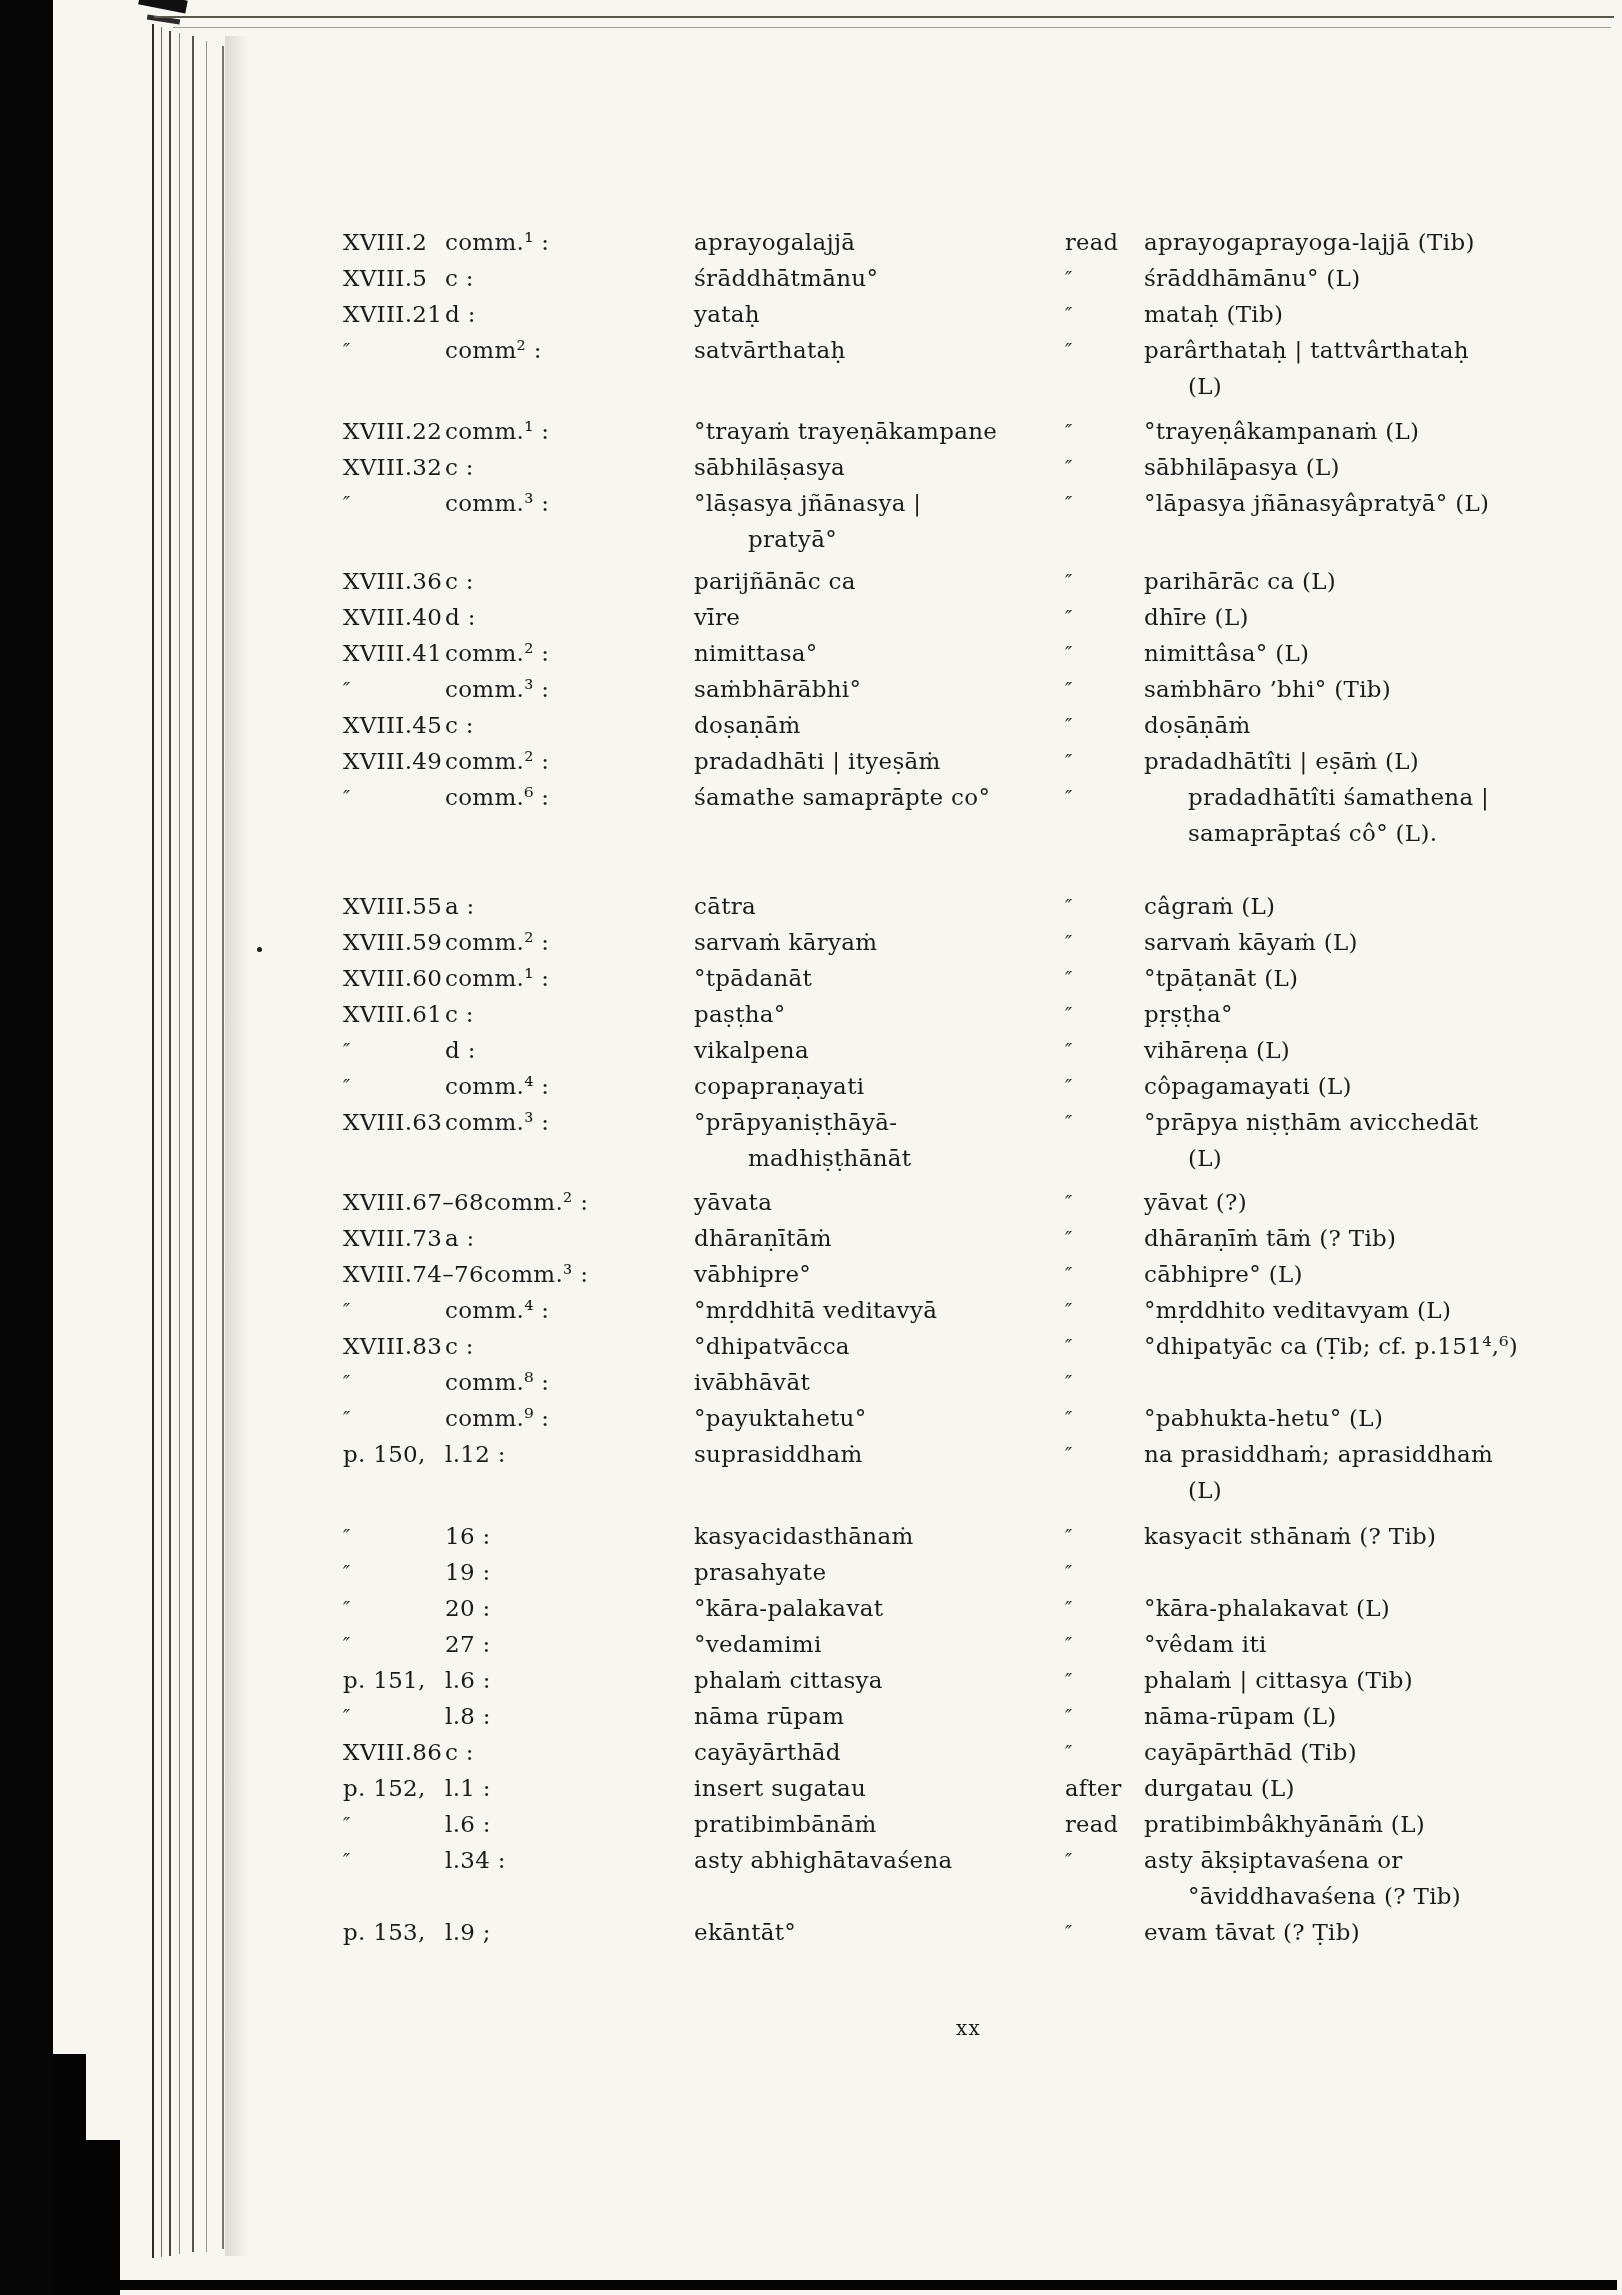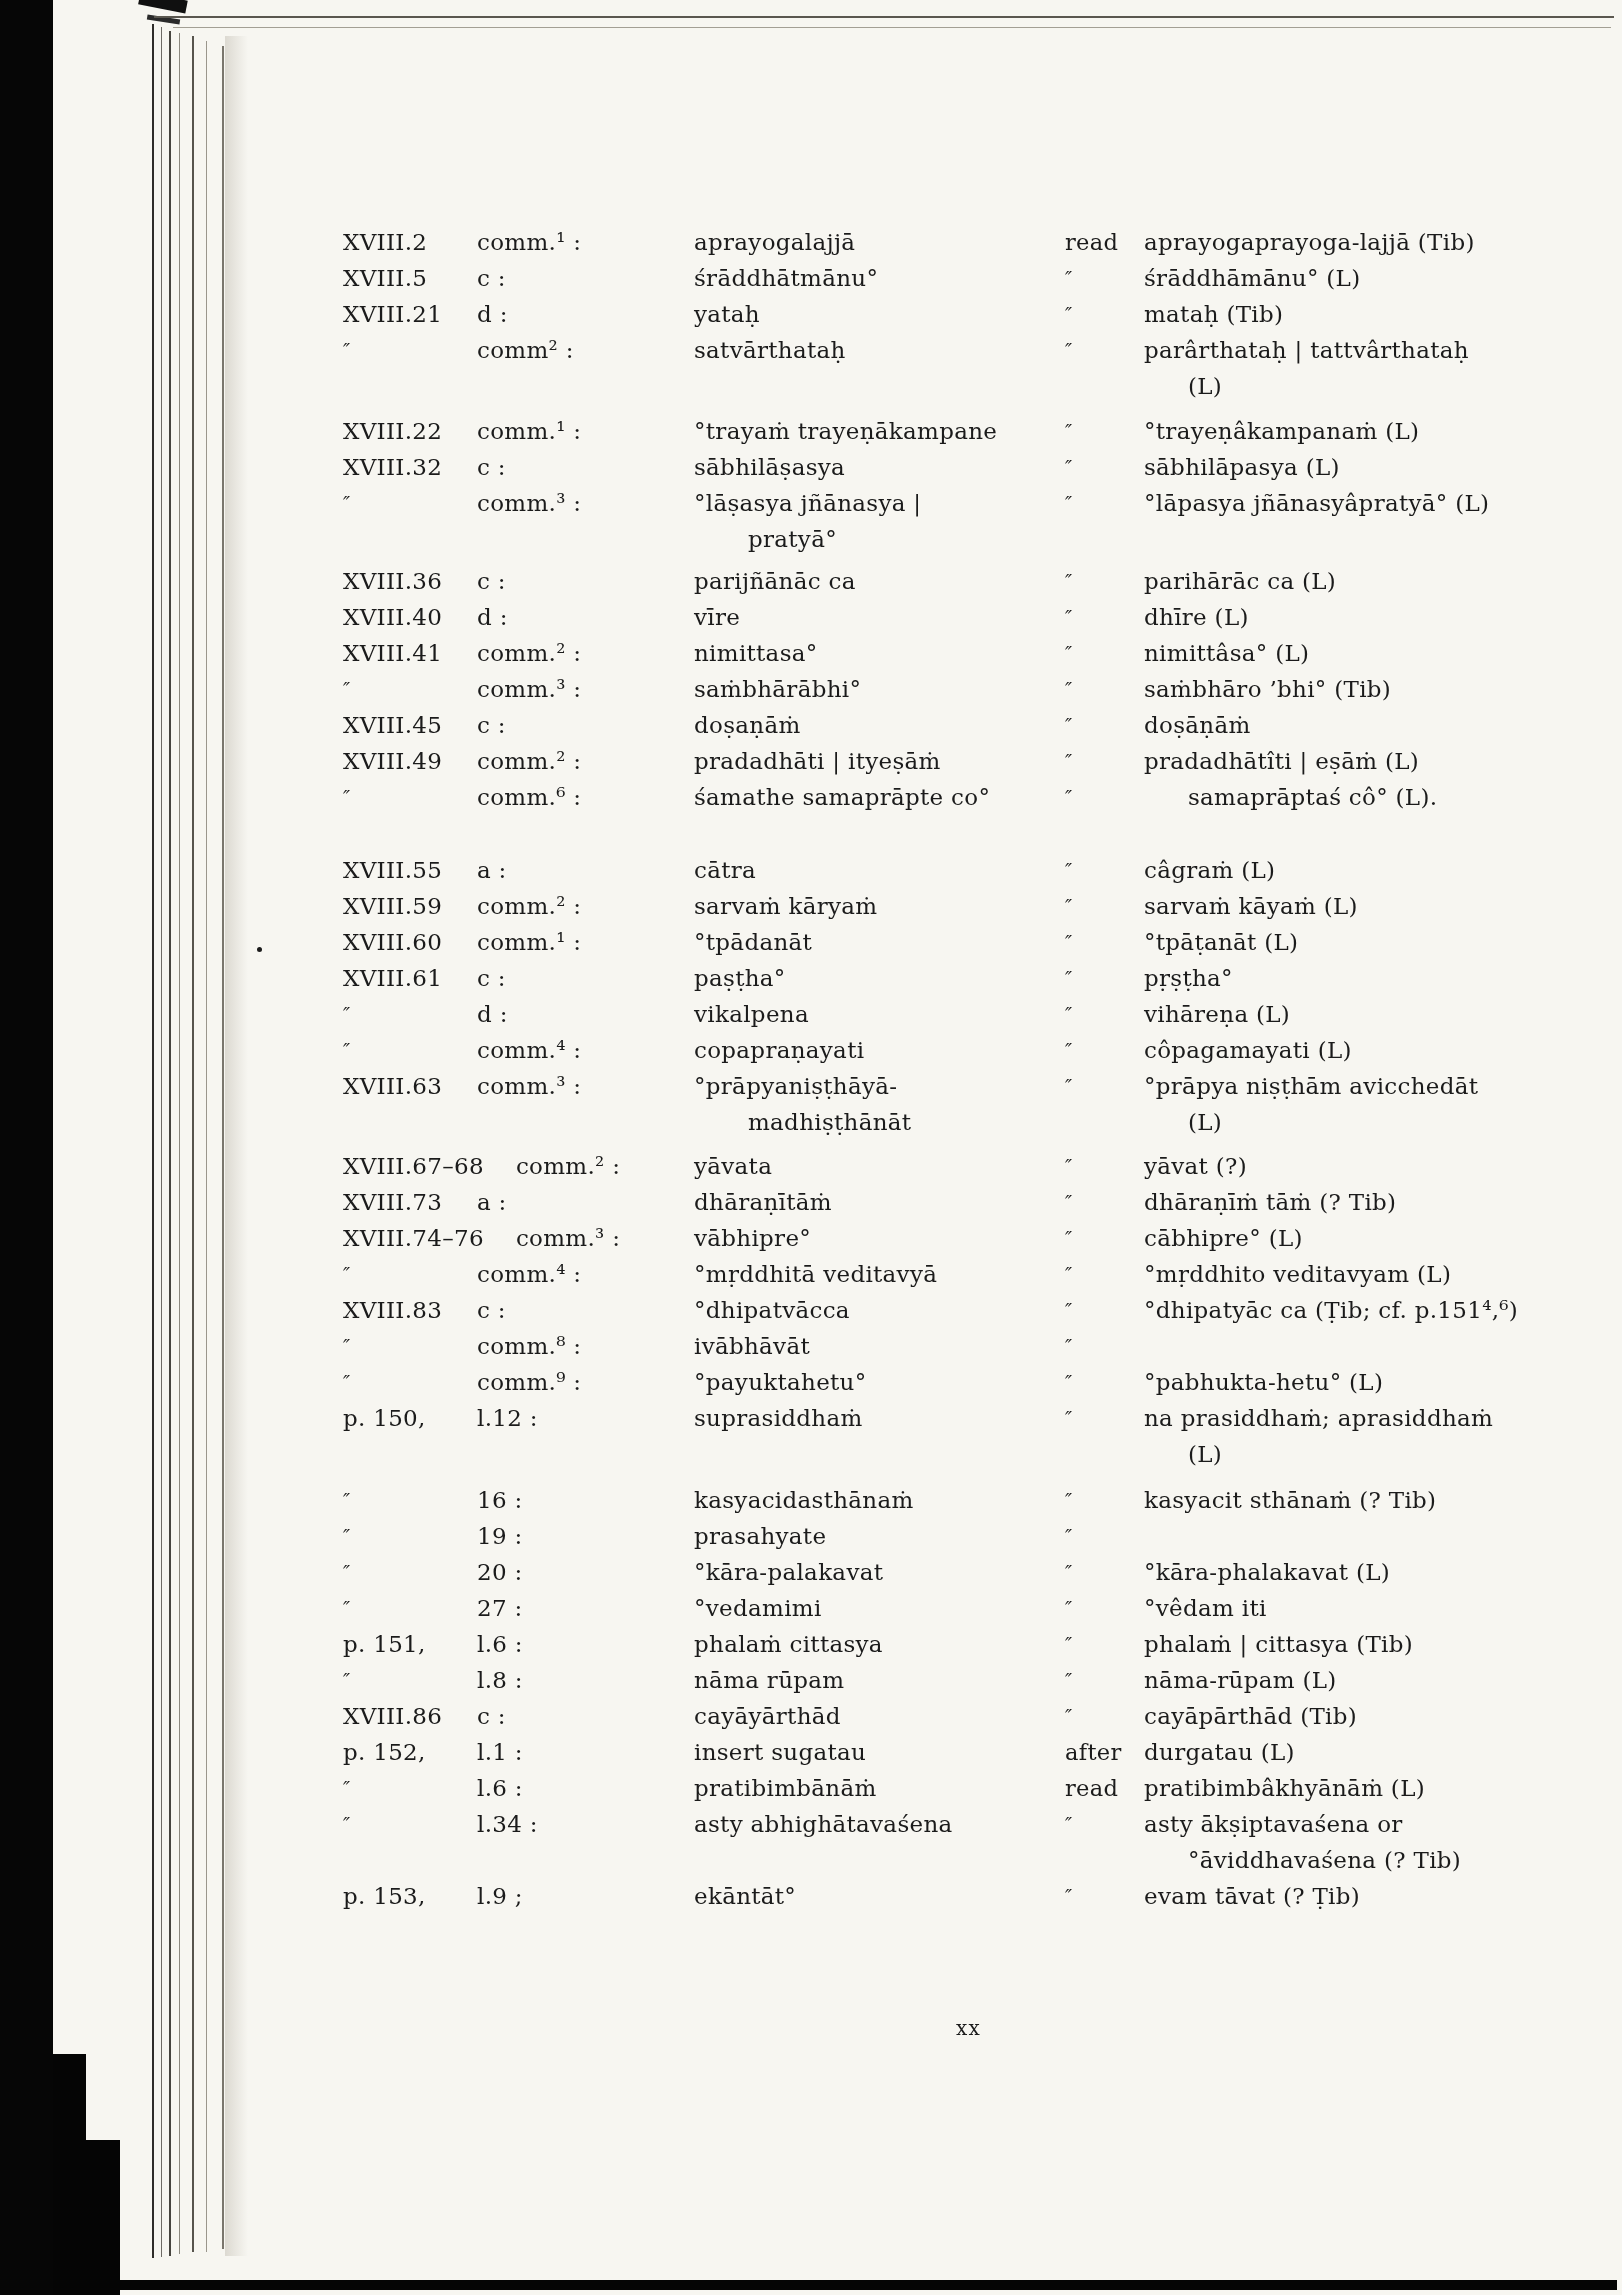--- a/index.html
+++ b/index.html
@@ -37,21 +37,21 @@
   
   .errata-table {
     position: absolute;
     left: 343px; top: 224px;
     width: 1251px;
     font-size: 23px;
     letter-spacing: 0.3px;
   }
   .row  { display: flex; align-items: flex-start; }
   .line { line-height: 36px; min-height: 36px; }
-  .ref  { width: 351px; flex: 0 0 auto; display: flex; gap: 32px; }
+  .ref  { width: 351px; flex: 0 0 auto; display: flex; }
   .ref1 { min-width: 102px; line-height: 36px; }
   .ref2 { line-height: 36px; }
   .orig { width: 371px; flex: 0 0 auto; padding-right: 4.5px; }
   .marker { width: 79px; flex: 0 0 auto; line-height: 36px; font-size: 22.6px; }
   .corr { flex: 1 1 auto; }
   .cont { padding-left: 44px; }
   .orig .cont { padding-left: 54px; }
   .it   { }
   .ditto { font-style: italic; font-size: 19px; }
 
@@ -263,20 +263,21 @@
         <div class="row">
           <div class="ref">
             <div class="ref1 ditto"><span>″</span></div>
             <div class="ref2"><span>comm.⁶ :</span></div>
           </div>
           <div class="orig">
             <div class="line"><span>śamathe samaprāpte co°</span></div>
           </div>
           <div class="marker ditto"><span>″</span></div>
           <div class="corr">
+            <div class="line cont"><span>pradadhātîti śamathena |</span></div>
             <div class="line cont"><span>samaprāptaś cô° (L).</span></div>
           </div>
         </div>
         <div class="row" style="margin-top: 37px;">
           <div class="ref">
             <div class="ref1"><span>XVIII.55</span></div>
             <div class="ref2"><span>a :</span></div>
           </div>
           <div class="orig">
             <div class="line"><span>cātra</span></div>

